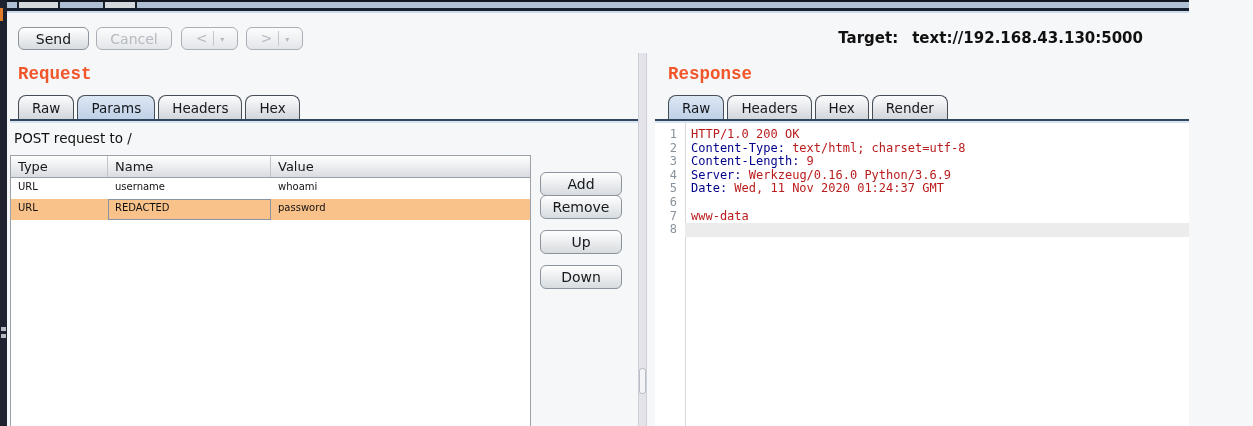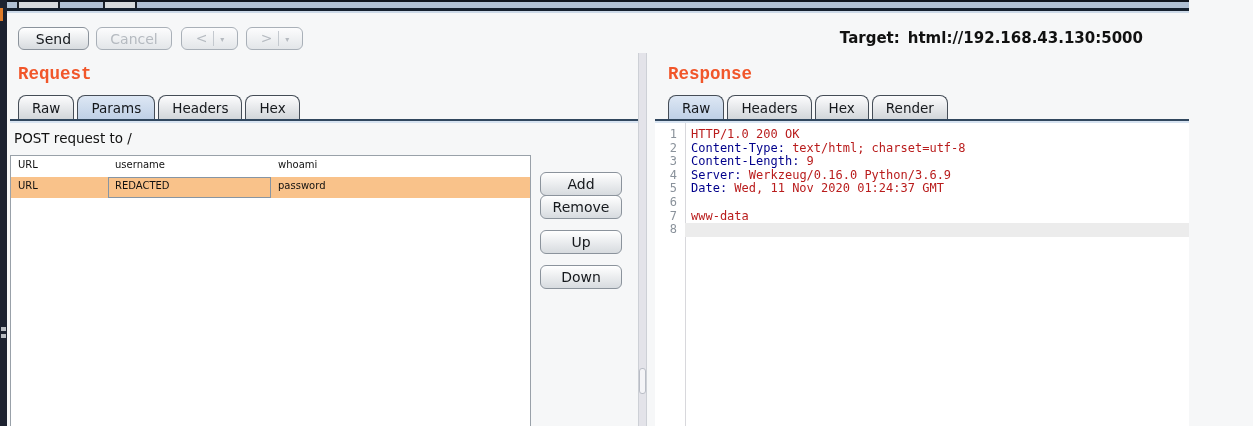--- a/index.html
+++ b/index.html
@@ -30,21 +30,21 @@
   .btn{font-family:inherit;font-size:14px;color:#15181c;text-align:center;
        background:linear-gradient(#ffffff,#d7dbdf);border:1px solid #8b939c;border-radius:6px;cursor:default;}
   .btn.disabled{color:#b5bac0;border-color:#a9b0b8;background:linear-gradient(#fcfcfd,#e3e6e9);}
   .tb-btn{position:absolute;top:27px;height:23px;}
   .split-btn{display:flex;align-items:center;justify-content:center;gap:0;}
   .split-btn .arrow{font-size:14px;padding:0 6px 1px 8px;}
   .split-btn .vsep{width:1px;height:15px;background:#c4c9cf;}
   .split-btn .caret{font-size:8px;padding:1px 7px 0 6px;}
 
   
-  .target-wrap{position:absolute;top:29px;right:46px;display:flex;align-items:center;gap:8px;
+  .target-wrap{position:absolute;top:29px;right:46px;display:flex;align-items:center;gap:14px;
                font-size:15px;font-weight:bold;color:#111;white-space:nowrap;}
   .pencil-icon{position:absolute;top:27px;left:1212px;width:22px;height:22px;}
   .half-circle{position:absolute;top:29px;left:1242px;width:17px;height:17px;border:2px solid #3a3f45;border-radius:50%;background:transparent;}
 
   
   .panel{position:absolute;top:53px;height:373px;}
   #request-panel{left:10px;width:628px;}
   #response-panel{left:655px;width:598px;}
   .panel-title{position:absolute;top:11px;font-size:17.5px;font-weight:bold;color:var(--accent);font-family:Liberation Mono, monospace;}
   #request-panel .panel-title{left:8px;}
@@ -119,41 +119,46 @@
     <span class="caret">▾</span>
   </button>
   <button class="btn tb-btn disabled split-btn" style="left:246px;width:57px;">
     <span class="arrow">&gt;</span>
     <span class="vsep"></span>
     <span class="caret">▾</span>
   </button>
 
   <div class="target-wrap">
     <span>Target:</span>
-    <span>html://192.168.43.130:5000</span>
+    <span>text://192.168.43.130:5000</span>
   </div>
   <svg class="pencil-icon" viewBox="0 0 22 22">
     <path d="M3.5 18.5 L5.5 13 L14.5 4 L18 7.5 L9 16.5 Z" fill="none" stroke="#474c52" stroke-width="1.4" stroke-linejoin="round"></path>
     <path d="M13 5.5 L16.5 9" fill="none" stroke="#474c52" stroke-width="1.2"></path>
   </svg>
   <div class="half-circle"></div>
 
   <div id="request-panel" class="panel">
     <div class="panel-title">Request</div>
     <div class="tabs-row" id="request-tabs">
         <div class="tab">Raw</div>
         <div class="tab selected">Params</div>
         <div class="tab">Headers</div>
         <div class="tab">Hex</div>
       </div>
     <div class="tab-underline-dark"></div>
     <div class="tab-underline-light"></div>
     <div class="req-subtitle">POST request to /</div>
 
     <div class="params-table">
+      <div class="pt-header" id="pt-header">
+          <div class="pt-hcell">Type</div>
+          <div class="pt-hcell">Name</div>
+          <div class="pt-hcell">Value</div>
+        </div>
       <div id="pt-body">
           <div class="pt-row">
             <div class="pt-cell">URL</div>
             <div class="pt-cell">username</div>
             <div class="pt-cell">whoami</div>
           </div>
           <div class="pt-row selected">
             <div class="pt-cell">URL</div>
             <div class="pt-cell editing">REDACTED</div>
             <div class="pt-cell">password</div>

